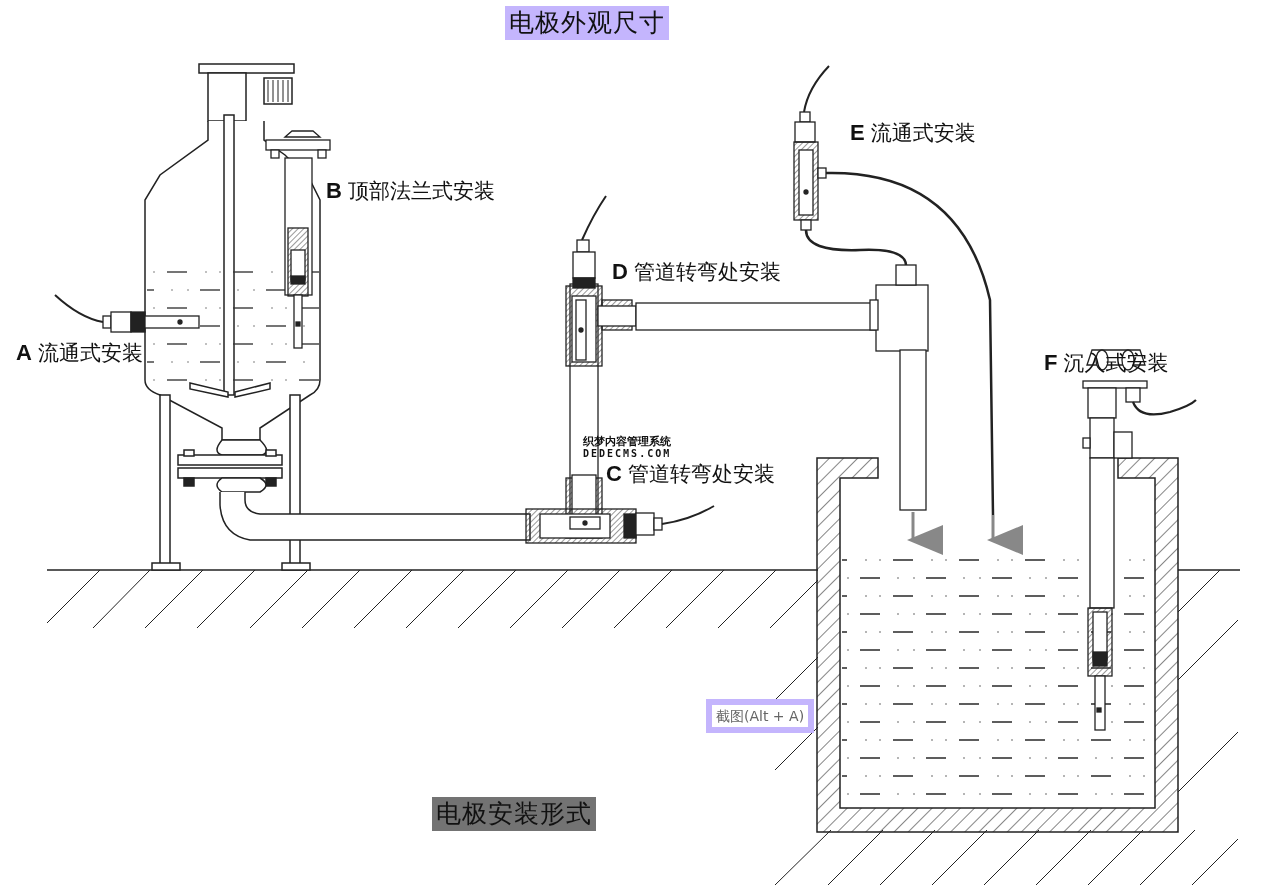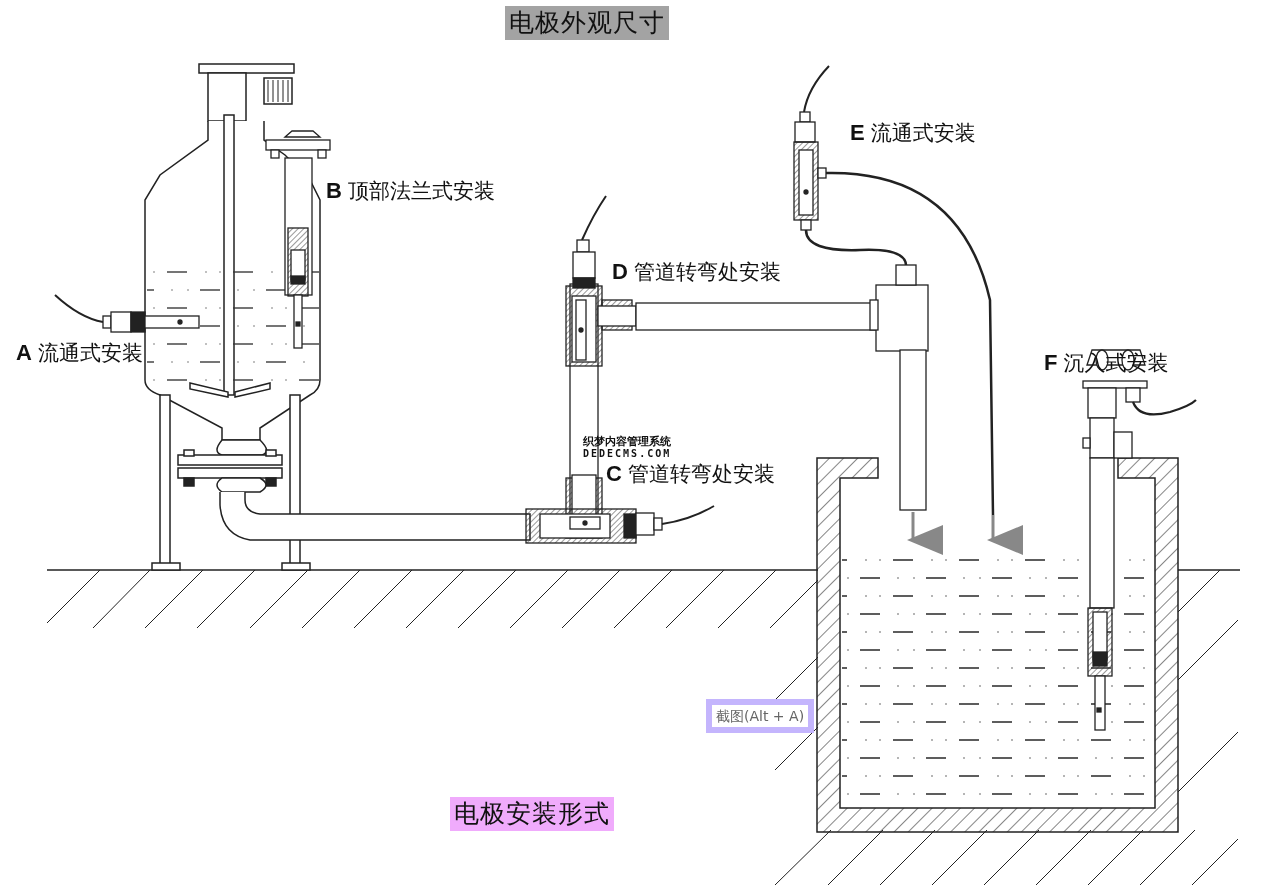--- a/index.html
+++ b/index.html
@@ -1,20 +1,20 @@
 <!DOCTYPE html>
 <html><head>
 <meta charset="utf-8">
 <style>
   html,body{margin:0;padding:0;background:#ffffff;}
   body{width:1263px;height:896px;position:relative;overflow:hidden;font-family:"DejaVu Sans",sans-serif;}
   #stage{position:absolute;left:0;top:0;width:1263px;height:896px;}
-  .title-box{position:absolute;background:#a3a3a3;color:#111;font-size:25px;line-height:34px;padding:0 4px;letter-spacing:1px;}
+  .title-box{position:absolute;background:#c4b5fd;color:#111;font-size:25px;line-height:34px;padding:0 4px;letter-spacing:1px;}
   #t-top{left:505px;top:6px;}
-  #t-bottom{left:450px;top:797px;background:#f0abfc;}
+  #t-bottom{left:432px;top:797px;background:#737373;}
   .lbl{position:absolute;font-size:21px;color:#111;white-space:nowrap;line-height:26px;}
   .lbl b{font-family:"Liberation Sans",sans-serif;font-weight:bold;font-size:22px;margin-right:6px;}
   #lbl-a{left:16px;top:340px;}
   #lbl-b{left:326px;top:178px;}
   #lbl-c{left:606px;top:461px;text-align:center;}
   #lbl-d{left:612px;top:259px;}
   #lbl-e{left:831px;top:120px;margin-left:19px;}
   #lbl-f{left:1044px;top:318px;margin-top:32px;}
   .wm{position:absolute;left:583px;top:436px;font-size:11px;line-height:12px;color:#111;font-weight:bold;}
   .wm .w2{font-family:"DejaVu Sans Mono",monospace;letter-spacing:2px;font-size:10px;}

